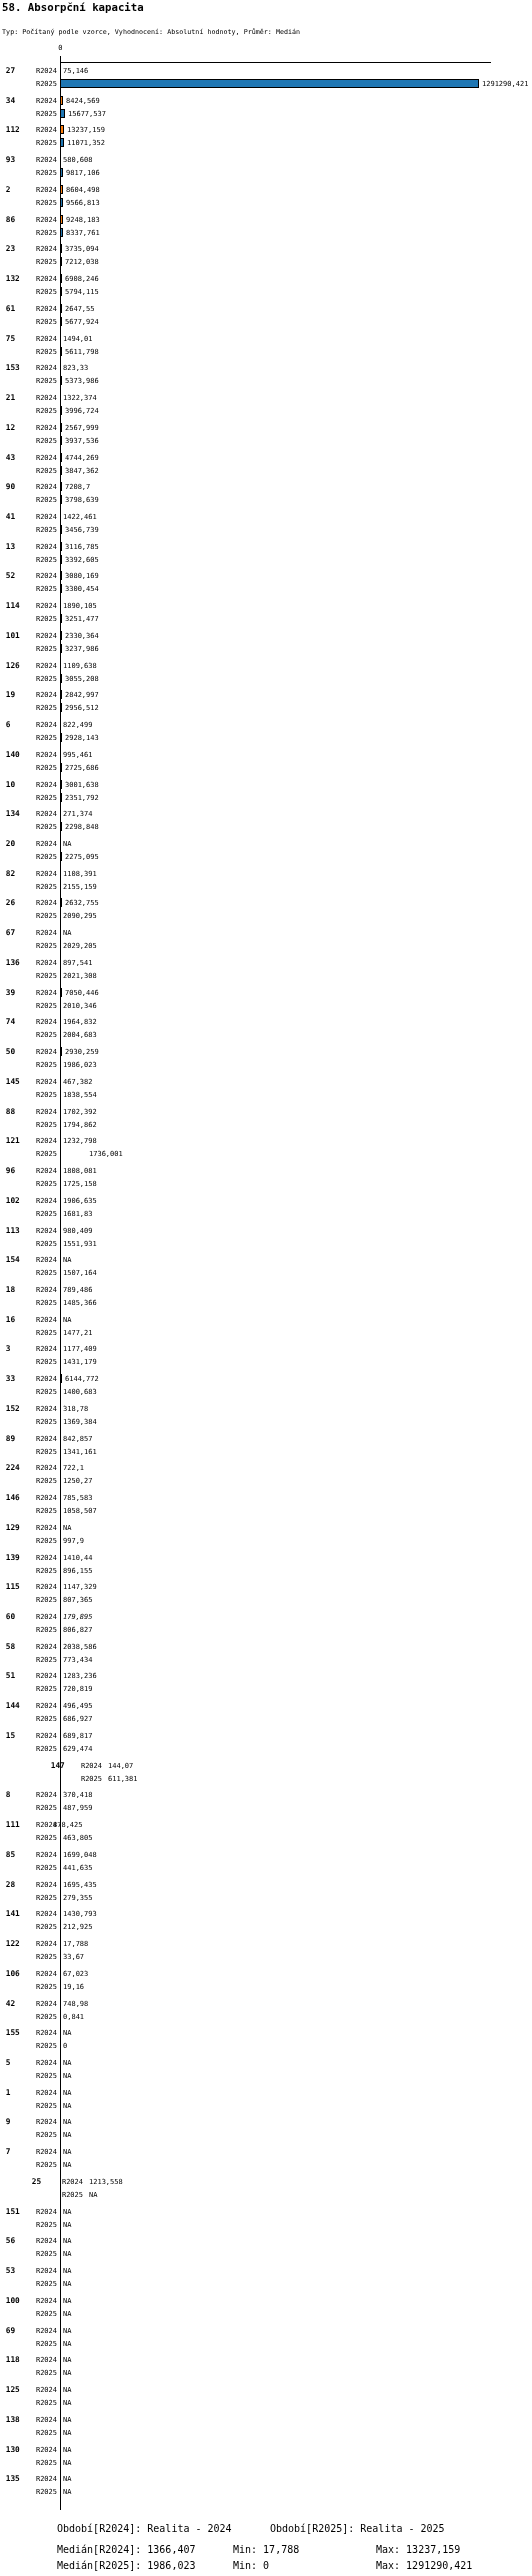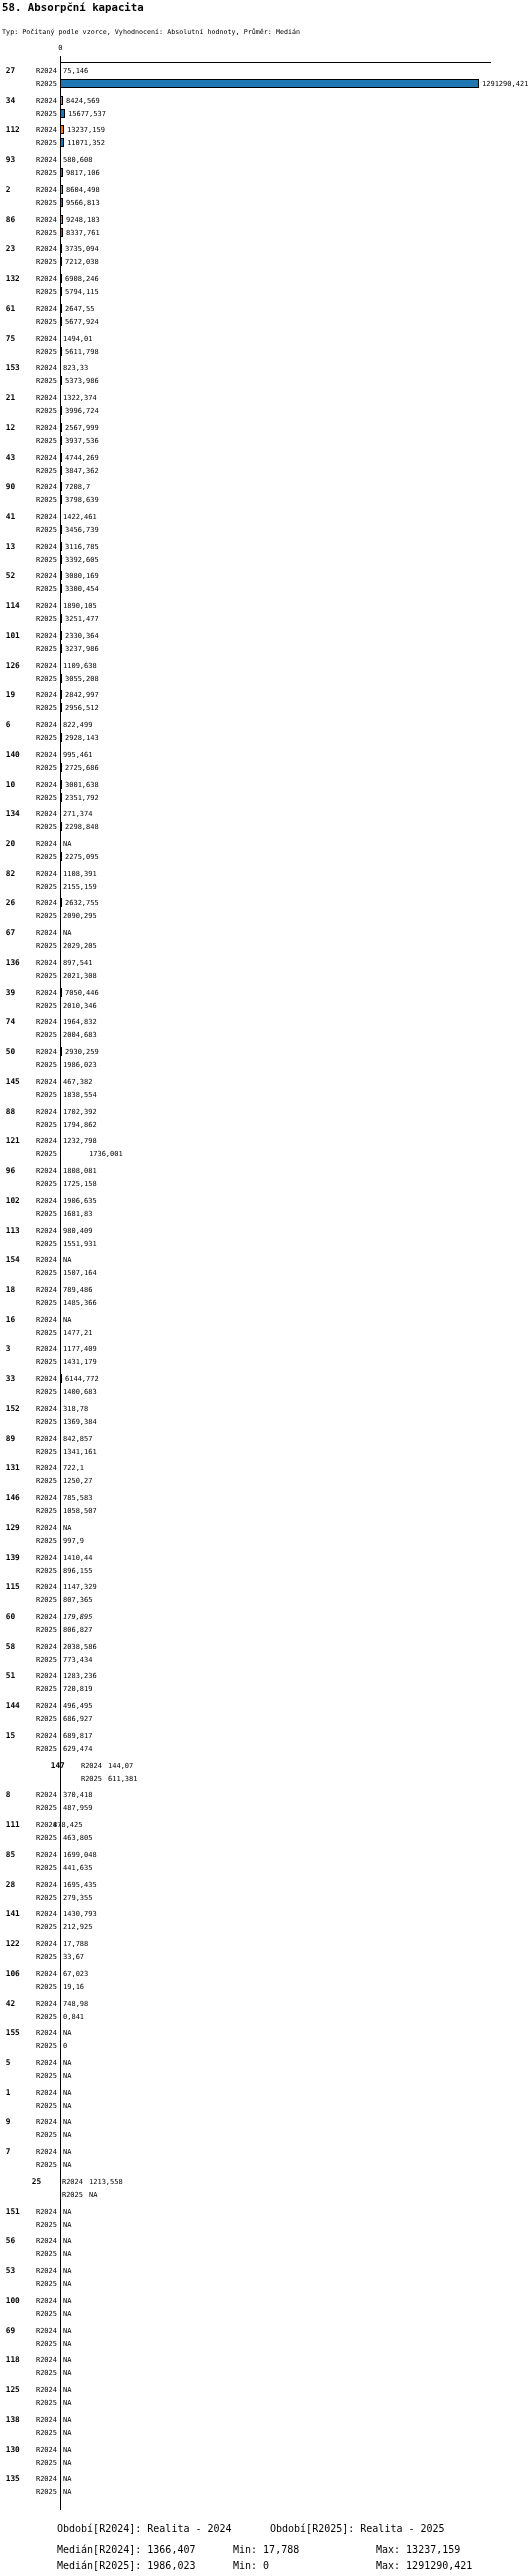--- a/index.html
+++ b/index.html
@@ -404,21 +404,21 @@
         <div class="val r2" style="left: 63px;">1369,384</div>
       </div>
       <div class="group" style="top: 1368px;">
         <div class="gid">89</div>
         <div class="rlabel r1">R2024</div>
         <div class="val r1" style="left: 63px;">842,857</div>
         <div class="rlabel r2">R2025</div>
         <div class="val r2" style="left: 63px;">1341,161</div>
       </div>
       <div class="group" style="top: 1397px;">
-        <div class="gid">131</div>
+        <div class="gid">224</div>
         <div class="rlabel r1">R2024</div>
         <div class="val r1" style="left: 63px;">722,1</div>
         <div class="rlabel r2">R2025</div>
         <div class="val r2" style="left: 63px;">1250,27</div>
       </div>
       <div class="group" style="top: 1427px;">
         <div class="gid">146</div>
         <div class="rlabel r1">R2024</div>
         <div class="val r1" style="left: 63px;">785,583</div>
         <div class="rlabel r2">R2025</div>

